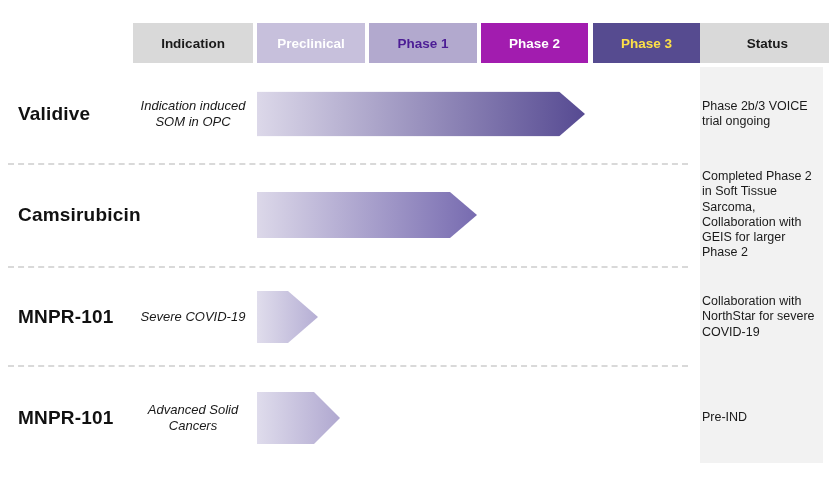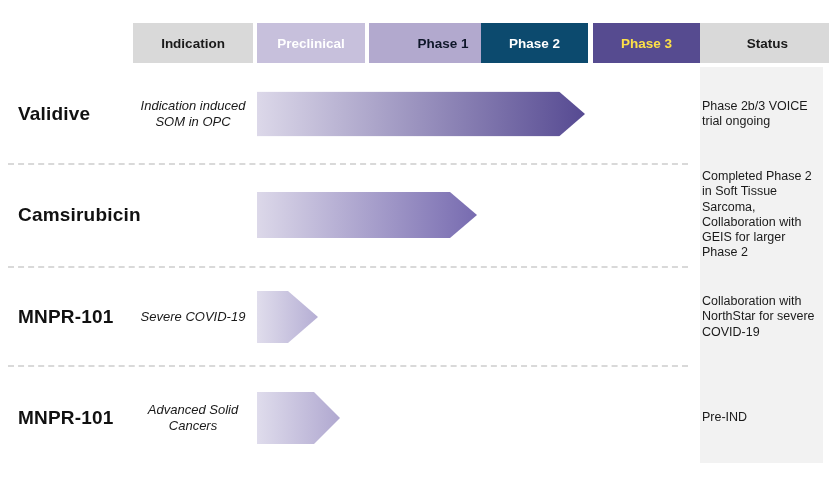--- a/index.html
+++ b/index.html
@@ -39,22 +39,22 @@
   .sep { position:absolute; left:8px; width:680px; border-top:2px dashed #d9d9d9; }
   .sep1 { top:163px; } .sep2 { top:266px; } .sep3 { top:365px; }
 </style>
 </head>
 <body>
 
 <div class="canvas">
 
   <div class="hcell hc0" style="background: rgb(217, 217, 217); color: rgb(26, 26, 26); text-align: center;">Indication</div>
   <div class="hcell hc1" style="background: rgb(199, 192, 220); color: rgb(255, 255, 255);">Preclinical</div>
-  <div class="hcell hc2" style="background: rgb(178, 169, 206); color: #0f172a; padding-left: 20px;">Phase 1</div>
-  <div class="hcell hc3" style="background: #0c4a6e; color: rgb(255, 255, 255);">Phase 2</div>
+  <div class="hcell hc2" style="background: rgb(178, 169, 206); color: #4c1d95;">Phase 1</div>
+  <div class="hcell hc3" style="background: #a21caf; color: rgb(255, 255, 255);">Phase 2</div>
   <div class="hcell hc4" style="background: rgb(86, 75, 144); color: #fde047;">Phase 3</div>
   <div class="hcell hc5" style="background: rgb(217, 217, 217); color: rgb(26, 26, 26);">Status</div>
 
   <div class="status-panel"></div>
 
   <div class="drug r1">Validive</div>
   <div class="indication r1">Indication induced SOM in OPC</div>
   <div class="arrow r1" style="width: 328px; height: 45px; background: linear-gradient(to right, rgb(220, 216, 233), rgb(86, 74, 146)); clip-path: polygon(0px 0px, calc(100% - 26px) 0px, 100% 50%, calc(100% - 26px) 100%, 0px 100%);"></div>
   <div class="status-text r1">Phase 2b/3 VOICE trial ongoing</div>
 

